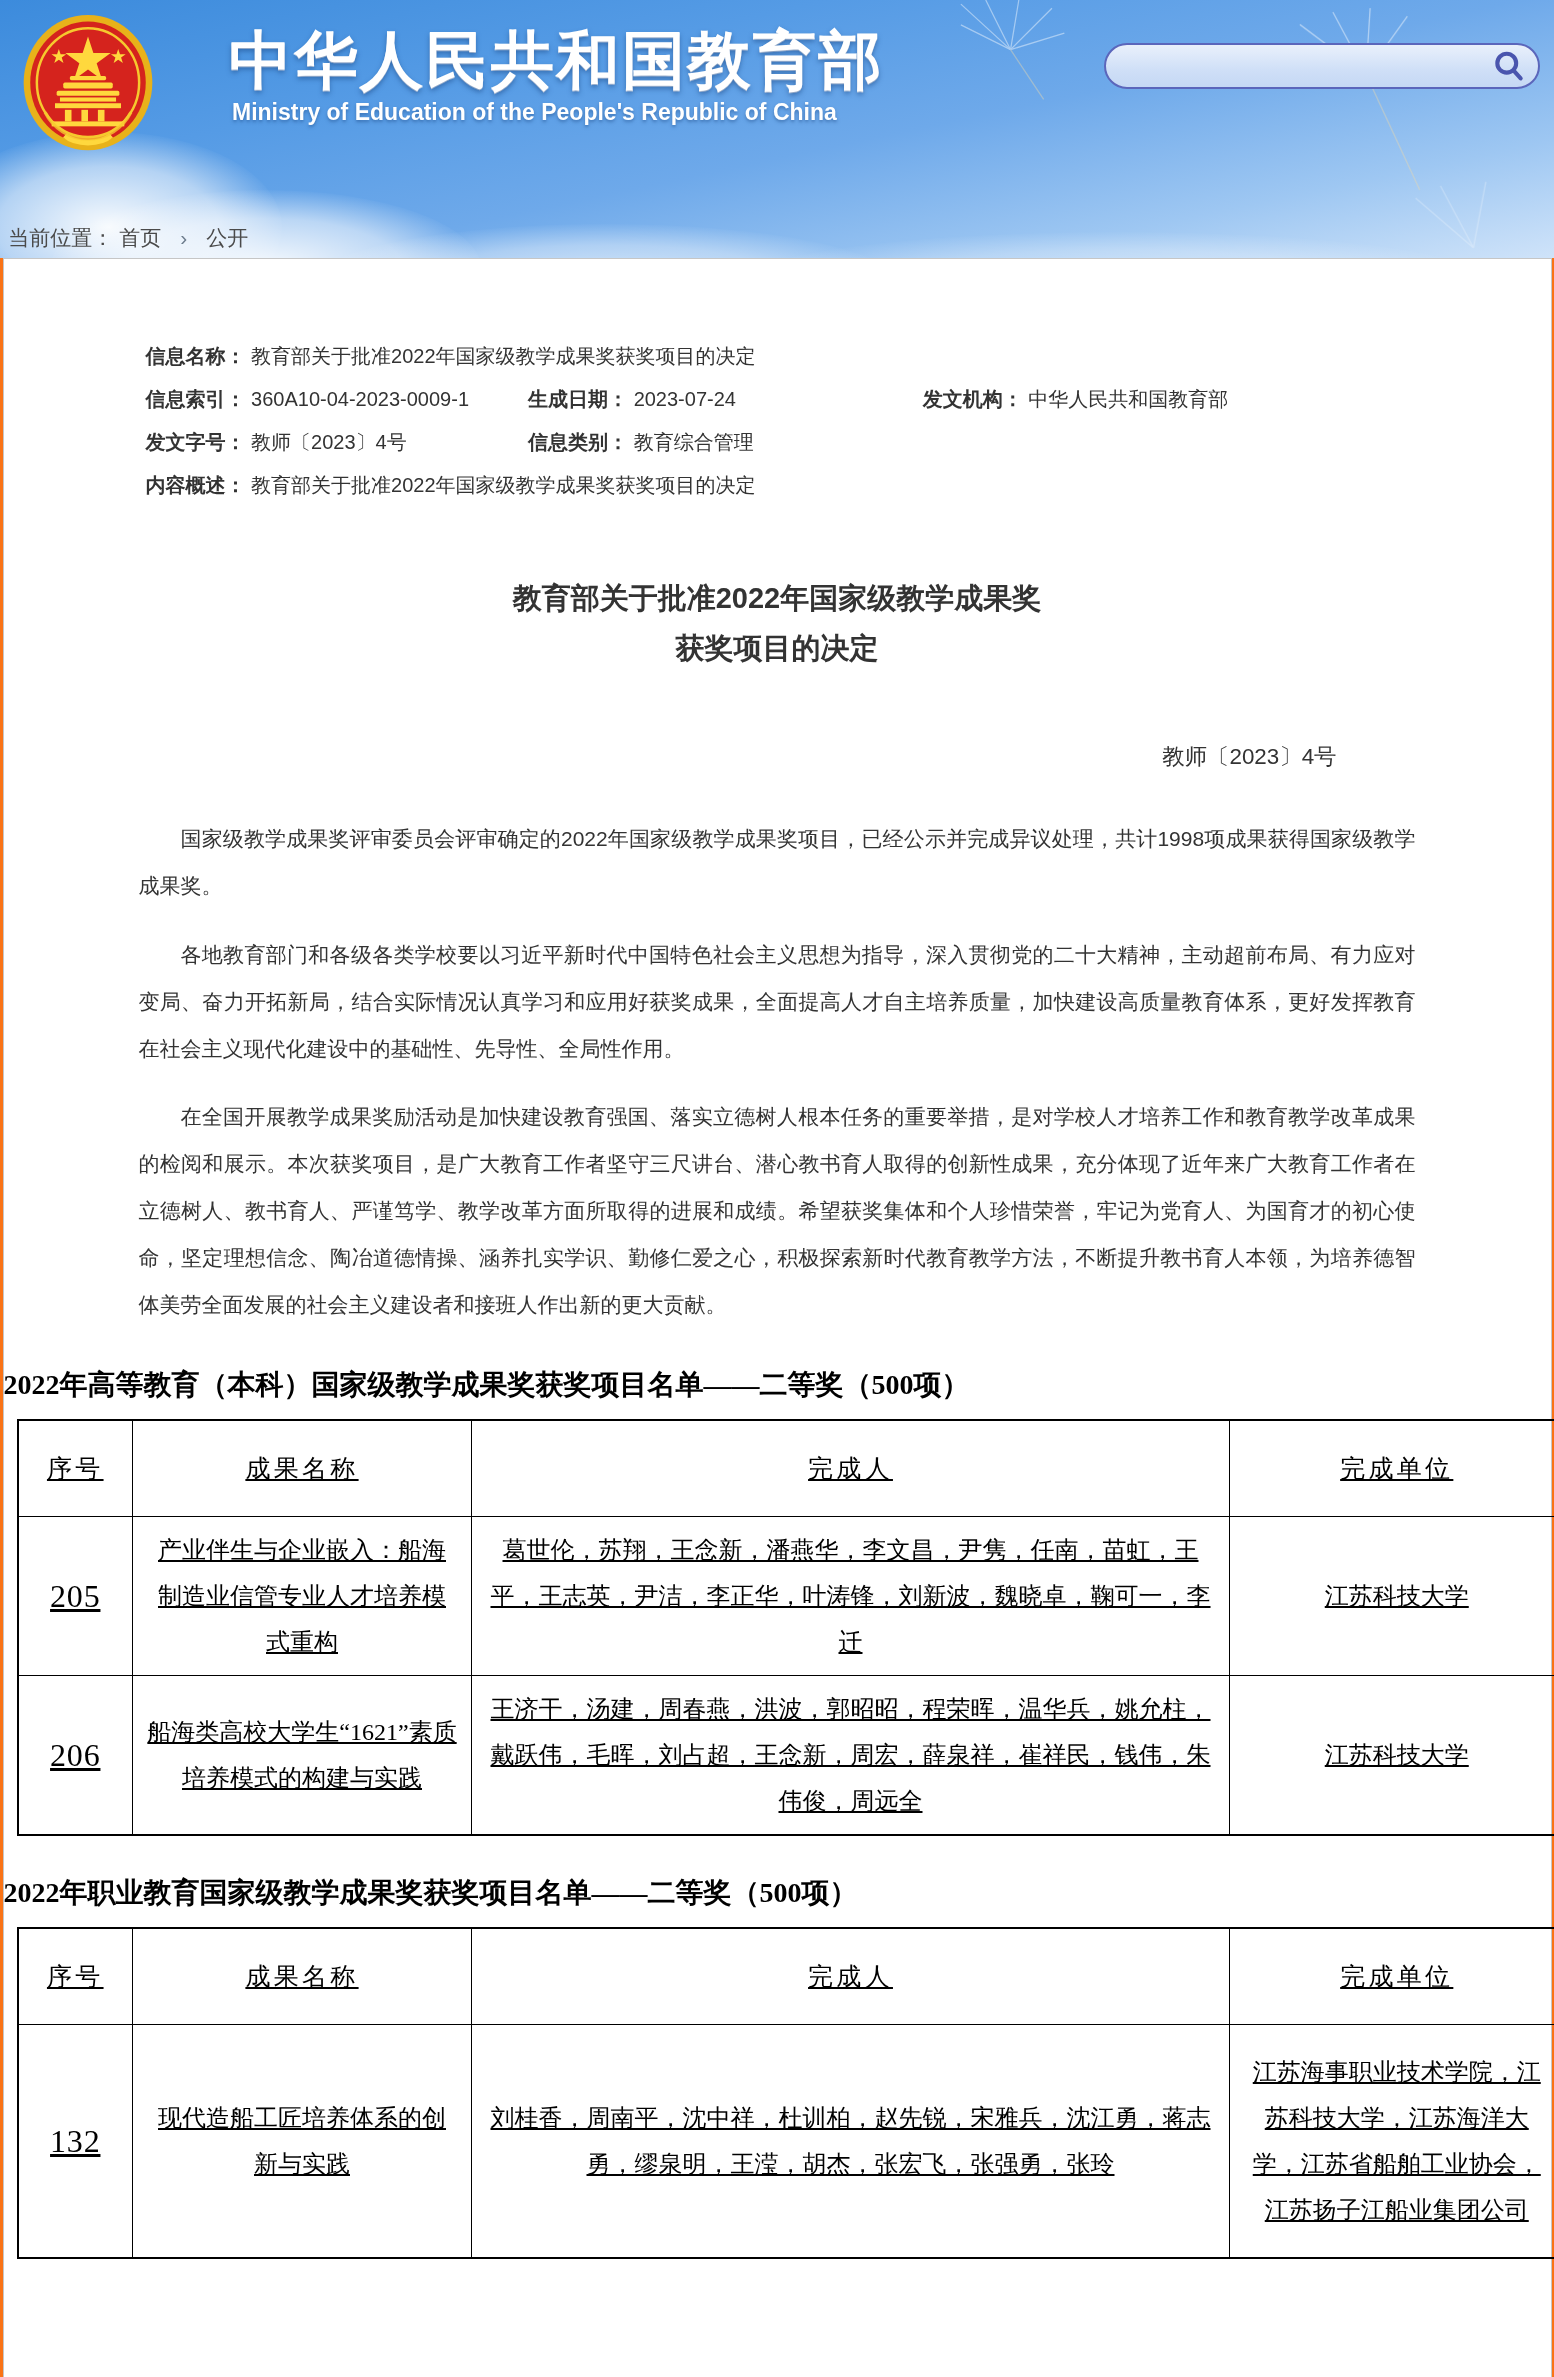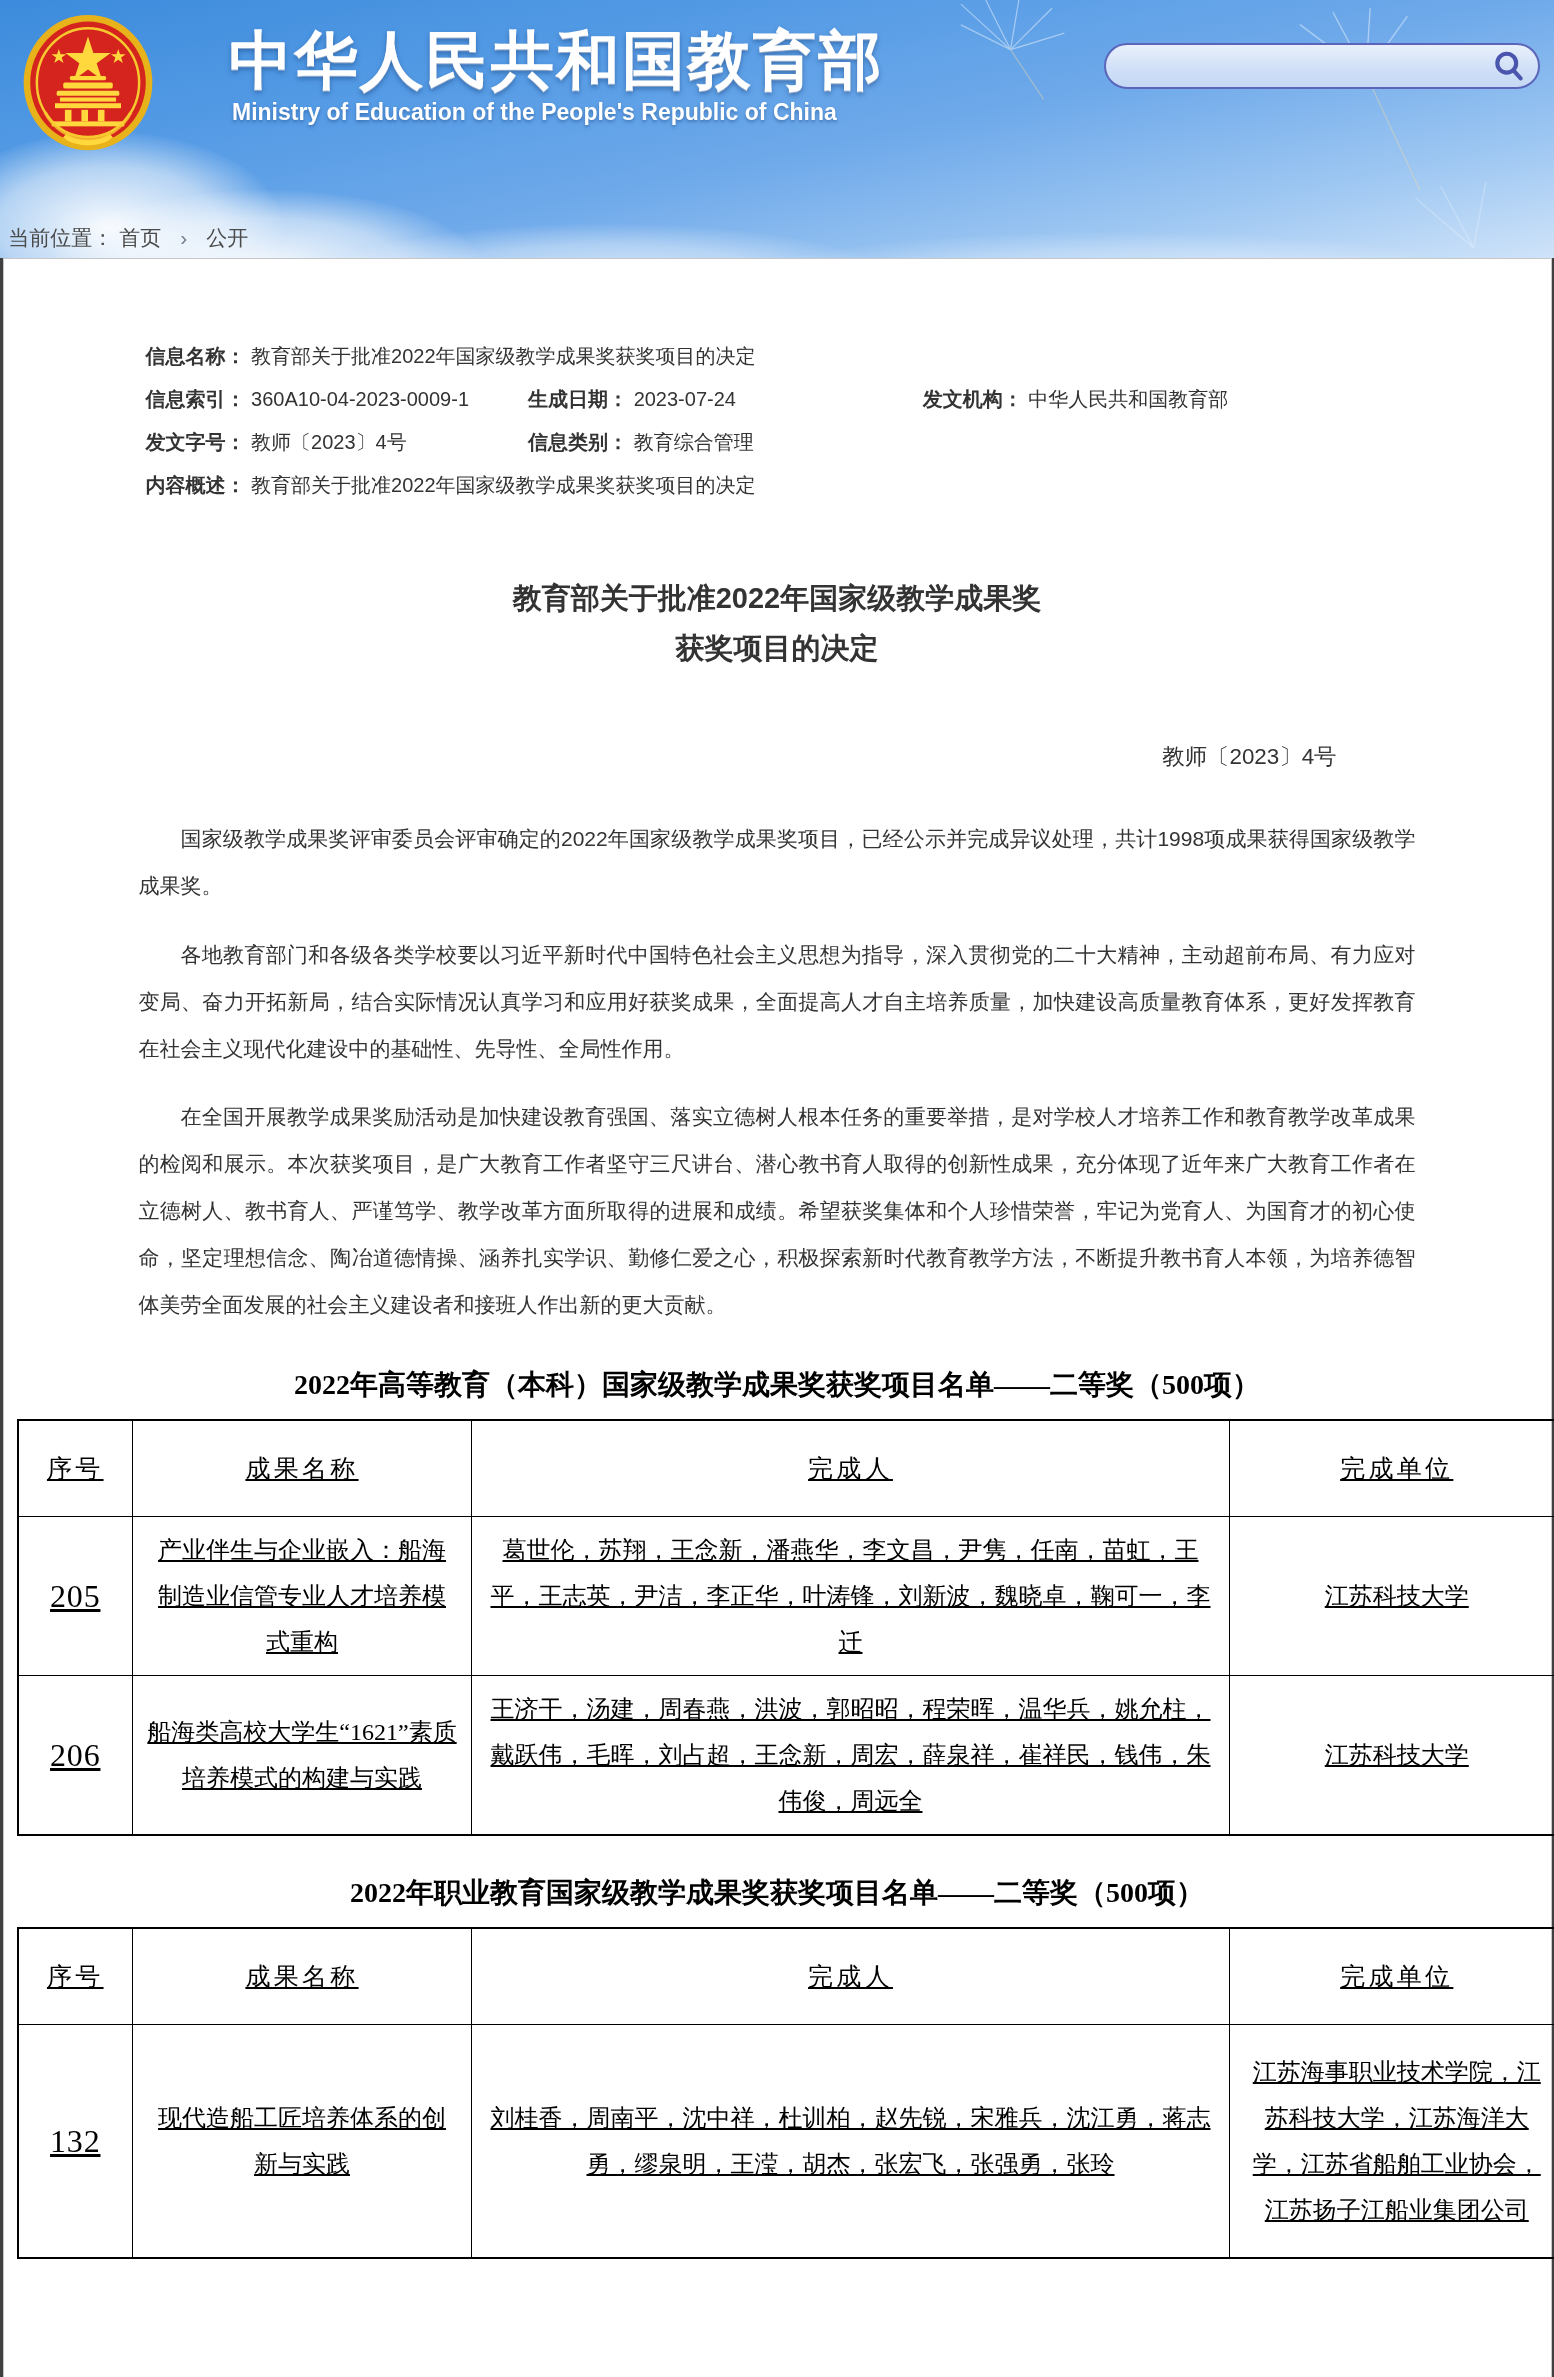--- a/index.html
+++ b/index.html
@@ -1,17 +1,17 @@
 <!DOCTYPE html>
 <html lang="zh" style="font-size:13.2px"><head>
 <meta charset="utf-8">
 <style>
   html,body { margin:0; padding:0; background:#fff; }
   .page { position:relative; width:1554px; height:2377px; overflow:hidden;
-          font-family:"Liberation Sans","DejaVu Sans",sans-serif; background:#404040; }
+          font-family:"Liberation Sans","DejaVu Sans",sans-serif; background:#f97316; }
 
   
   .banner { position:absolute; left:0; top:0; width:1554px; height:258px; overflow:hidden;
             background:linear-gradient(168deg,#3c8bdc 0%,#559bе5 30%,#6ea9ea 55%,#9ec7f2 80%,#cfe3f9 100%);
             background:linear-gradient(168deg,#3c8bdc 0%,#559be5 30%,#6ea9ea 55%,#9ec7f2 80%,#cfe3f9 100%); }
   .cloud { position:absolute; background:radial-gradient(ellipse at center,rgba(255,255,255,.95) 0%,rgba(255,255,255,.55) 45%,rgba(255,255,255,0) 72%); border-radius:50%; }
   .cloud.c1 { left:-66px; top:132px; width:348px; height:190px; }
   .cloud.c2 { left:50px;  top:190px; width:431px; height:157px; }
   .cloud.c3 { left:315px; top:224px; width:580px; height:116px; opacity:.7; }
   .cloud.c4 { left:745px; top:232px; width:745px; height:99px; opacity:.5; }
@@ -51,21 +51,21 @@
 
   .doc-title { margin-top:76px; text-align:center; font-size:29px; font-weight:bold;
                color:#333; line-height:50px; }
   .doc-number { margin-top:68px; padding-right:214px; text-align:right; font-size:22.4px; color:#333; }
 
   .doc-body { padding:0 135px; }
   .para { margin:0 0 21.5px 0; font-size:21px; color:#333; line-height:47px;
           text-align:justify; text-indent:2em; }
   .para.first { margin-top:43px; }
 
-  .table-title { margin:38px 0 15px 0; text-align:center; font-size:28px; font-weight:bold;
+  .table-title { margin:38px 0 15px 0; font-size:28px; font-weight:bold;
                  color:#000; font-family:"Liberation Serif","DejaVu Serif",serif; }
   table.award { width:1546px; margin:0 13px; border-collapse:collapse; table-layout:fixed;
                 font-family:"Liberation Serif","DejaVu Serif",serif; color:#000;
                 border:2.5px solid #000;text-decoration:underline; }
   table.award col.c-no   { width:115px; }
   table.award col.c-name { width:339px; }
   table.award col.c-ppl  { width:758px; }
   table.award col.c-org  { width:335px; }
   table.award th { border:1.7px solid #000; height:93px; font-weight:normal; font-size:25px;
                    text-align:center; vertical-align:middle; letter-spacing:3.3px; }

